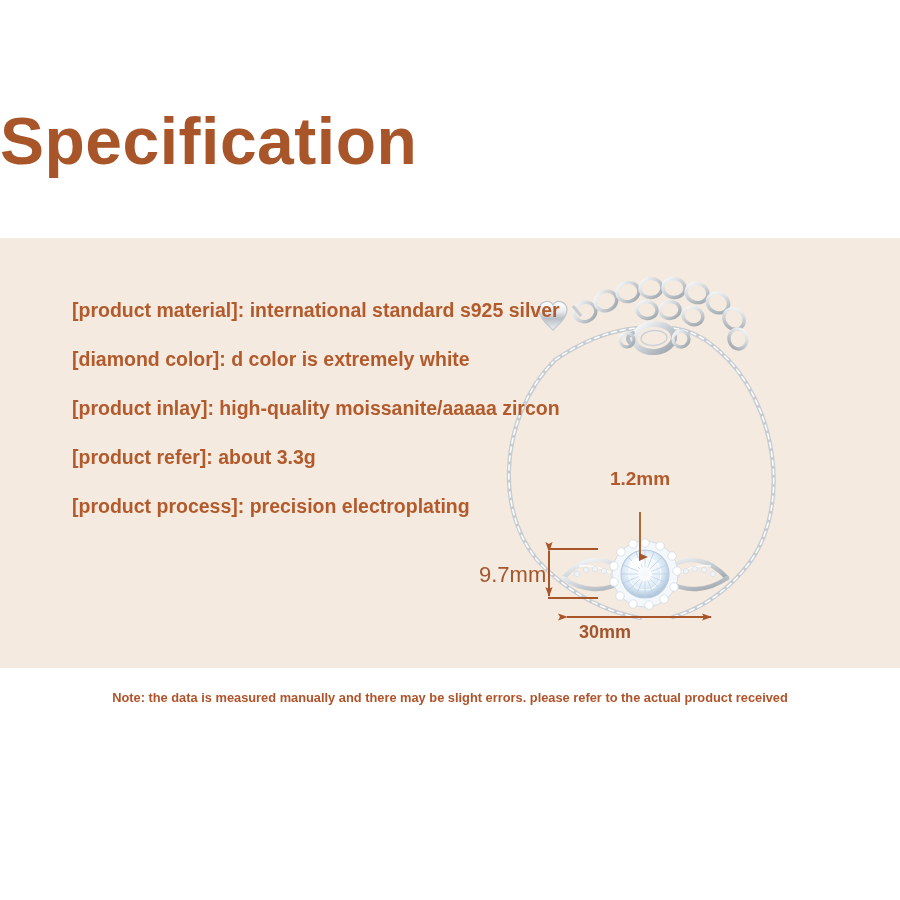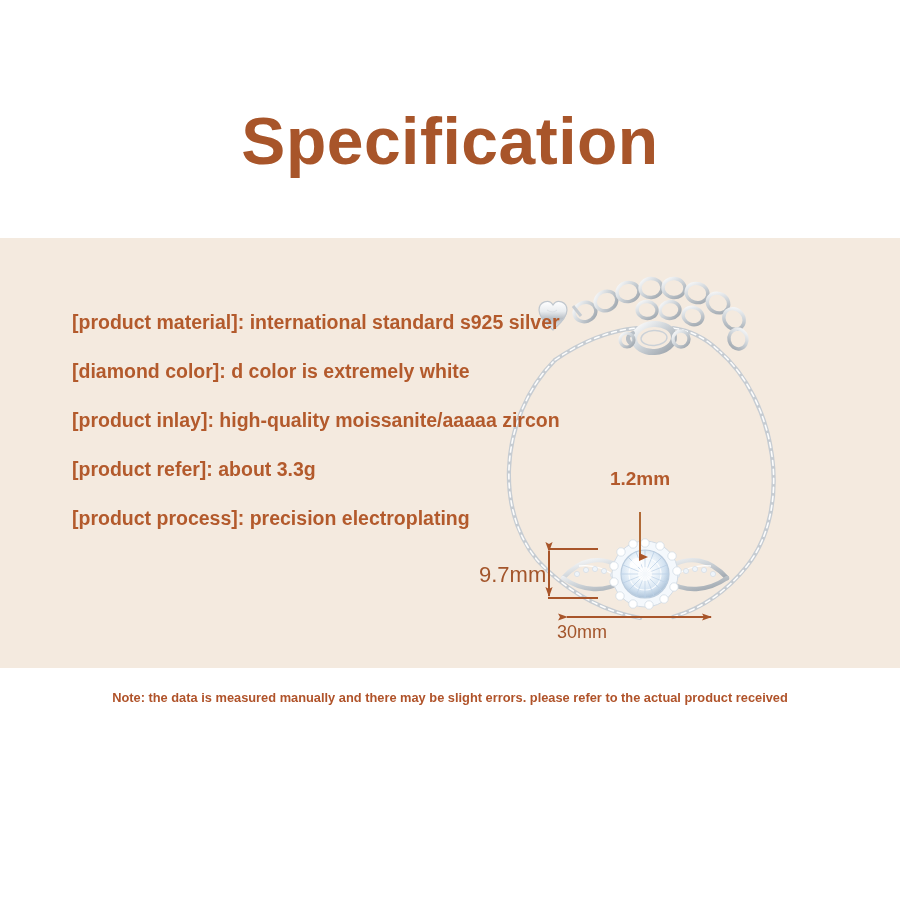--- a/index.html
+++ b/index.html
@@ -18,21 +18,20 @@
     background: #ffffff;
     overflow: hidden;
   }
 
   
   #title {
     position: absolute;
     left: 0;
     top: 108px;
     width: 900px;
-    text-align: center;
     font-size: 66px;
     font-weight: bold;
     letter-spacing: 0.5px;
     color: #A8552A;
     line-height: 1;
     white-space: nowrap;
   }
 
   
   #panel {
@@ -41,21 +40,21 @@
     top: 238px;
     width: 900px;
     height: 430px;
     background: #F4EADF;
   }
 
   
   #spec-list {
     position: absolute;
     left: 72px;
-    top: 298px;
+    top: 286px;
     width: 520px;
   }
   .spec-line {
     font-size: 19.5px;
     font-weight: bold;
     color: #B35A2C;
     height: 49px;
     line-height: 49px;
     white-space: nowrap;
   }
@@ -101,24 +100,24 @@
     line-height: 26px;
   }
   #label-9mm {
     left: 479px;
     top: 562px;
     font-size: 22px;
     font-weight: normal;
     color: #A3552B;
   }
   #label-30mm {
-    left: 557px;
+    left: 579px;
     top: 622px;
     font-size: 18px;
-    font-weight: normal;
+    font-weight: bold;
     color: #A3552B;
   }
   #dim-overlay {
     position: absolute;
     left: 0;
     top: 0;
     width: 900px;
     height: 900px;
     pointer-events: none;
   }

